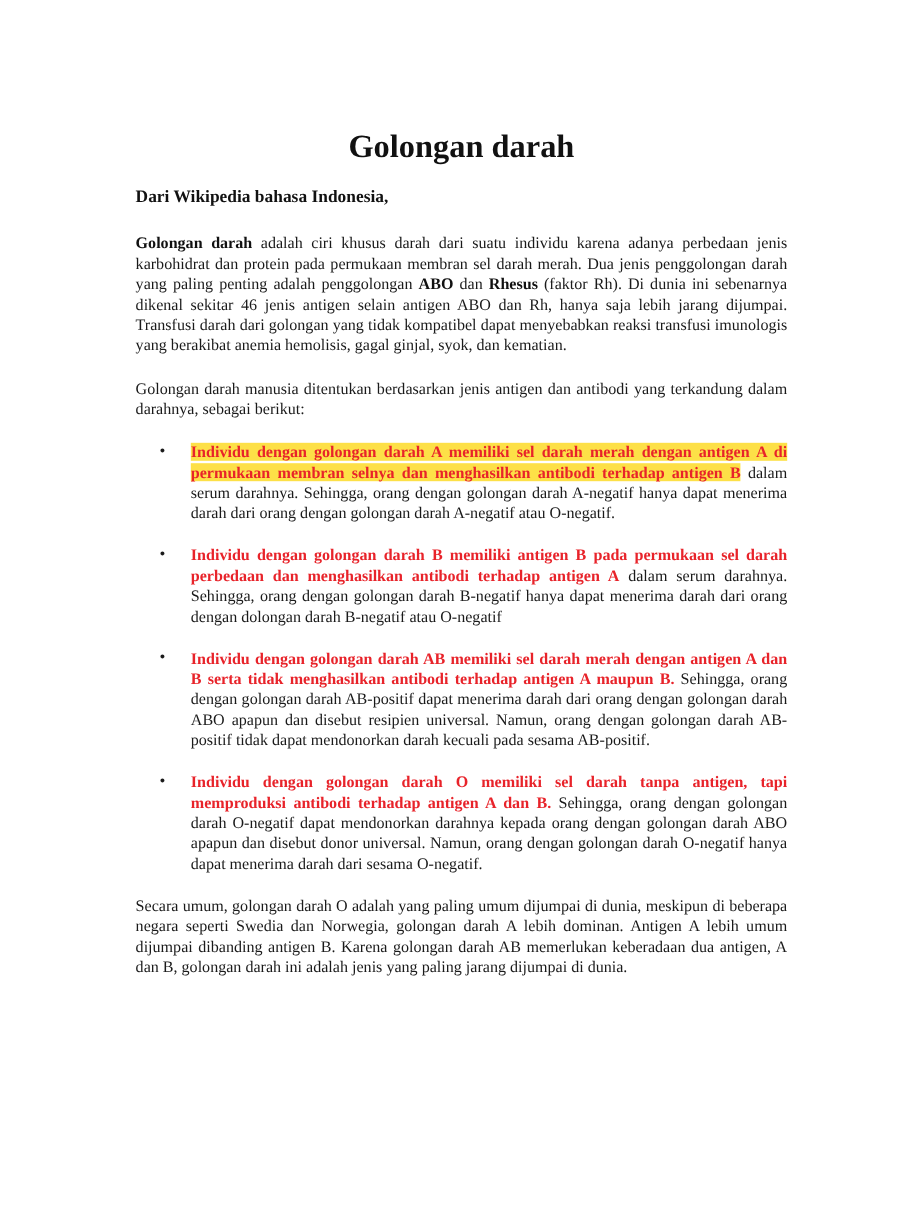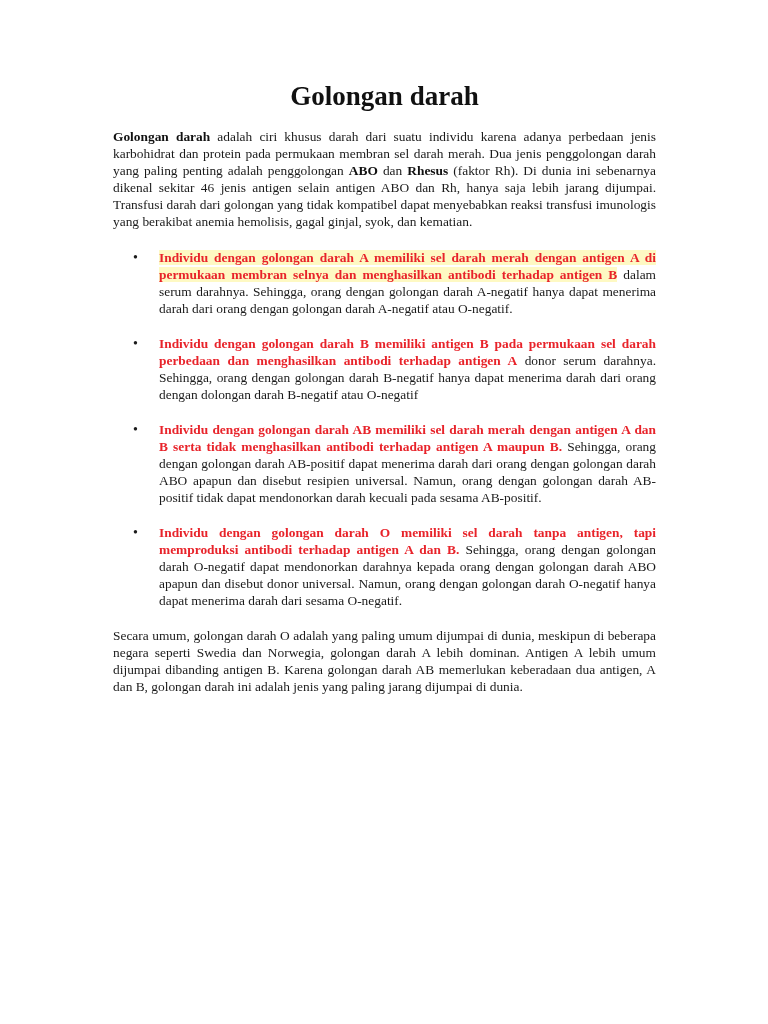--- a/index.html
+++ b/index.html
@@ -11,21 +11,21 @@
       width: 768px;
       height: 1024px;
       position: relative;
       overflow: hidden;
       font-family: "Liberation Serif", "DejaVu Serif", serif;
       color: #1a1a1a;
     }
     .page {
       position: absolute;
       left: 113px;
-      top: 78px;
+      top: 104px;
       width: 543px;
       font-size: 13.4px;
       line-height: 17px;
     }
     .title {
       text-align: center;
       font-size: 27px;
       font-weight: bold;
       line-height: 36px;
       margin: 0 0 14px 0;
@@ -59,40 +59,42 @@
       position: absolute;
       left: 20px;
       top: 0;
       font-size: 14px;
     }
     .red {
       color: #e8232a;
       font-weight: bold;
     }
     .hl {
-      background: #fef9c3;
+      background: #fde047;
     }
   </style>
 </head>
 <body>
 
 <div class="page">
 
   <h1 class="title">Golongan darah</h1>
 
+  <div class="subtitle">Dari Wikipedia bahasa Indonesia,</div>
 
   <p><b>Golongan darah</b><span> adalah ciri khusus </span><span class="u">darah</span><span> dari suatu individu karena adanya perbedaan jenis </span><span class="u">karbohidrat</span><span> dan </span><span class="u">protein</span><span> pada permukaan membran </span><span class="u">sel darah merah</span><span>. Dua jenis penggolongan darah yang paling penting adalah penggolongan </span><b>ABO</b><span> dan </span><b>Rhesus</b><span> (faktor Rh). Di dunia ini sebenarnya dikenal sekitar 46 jenis </span><span class="u">antigen</span><span> selain antigen ABO dan Rh, hanya saja lebih jarang dijumpai. </span><span class="u">Transfusi darah</span><span> dari golongan yang tidak kompatibel dapat menyebabkan reaksi transfusi imunologis yang berakibat </span><span class="u">anemia hemolisis</span><span>, </span><span class="u">gagal ginjal</span><span>, </span><span class="u">syok</span><span>, dan </span><span class="u">kematian</span><span>.</span></p>
 
+  <p><span>Golongan darah manusia ditentukan berdasarkan jenis </span><span class="u">antigen</span><span> dan </span><span class="u">antibodi</span><span> yang terkandung dalam darahnya, sebagai berikut:</span></p>
 
   <ul>
     <li>
       <span class="bullet">•</span><span class="red hl">Individu dengan golongan darah A memiliki sel darah merah dengan antigen A di permukaan membran selnya dan menghasilkan antibodi terhadap antigen B</span><span> dalam </span><span class="u">serum</span><span> darahnya. Sehingga, orang dengan golongan darah A-negatif hanya dapat menerima darah dari orang dengan golongan darah A-negatif atau O-negatif.</span>
     </li>
     <li>
-      <span class="bullet">•</span><span class="red">Individu dengan golongan darah B memiliki antigen B pada permukaan sel darah perbedaan dan menghasilkan antibodi terhadap antigen A</span><span> donor serum darahnya. Sehingga, orang dengan golongan darah B-negatif hanya dapat menerima darah dari orang dengan dolongan darah B-negatif atau O-negatif</span>
+      <span class="bullet">•</span><span class="red">Individu dengan golongan darah B memiliki antigen B pada permukaan sel darah perbedaan dan menghasilkan antibodi terhadap antigen A</span><span> dalam serum darahnya. Sehingga, orang dengan golongan darah B-negatif hanya dapat menerima darah dari orang dengan dolongan darah B-negatif atau O-negatif</span>
     </li>
     <li>
       <span class="bullet">•</span><span class="red">Individu dengan golongan darah AB memiliki sel darah merah dengan antigen A dan B serta tidak menghasilkan antibodi terhadap antigen A maupun B.</span><span> Sehingga, orang dengan golongan darah AB-positif dapat menerima darah dari orang dengan golongan darah ABO apapun dan disebut resipien universal. Namun, orang dengan golongan darah AB-positif tidak dapat mendonorkan darah kecuali pada sesama AB-positif.</span>
     </li>
     <li>
       <span class="bullet">•</span><span class="red">Individu dengan golongan darah O memiliki sel darah tanpa antigen, tapi memproduksi antibodi terhadap antigen A dan B.</span><span> Sehingga, orang dengan golongan darah O-negatif dapat mendonorkan darahnya kepada orang dengan golongan darah ABO apapun dan disebut donor universal. Namun, orang dengan golongan darah O-negatif hanya dapat menerima darah dari sesama O-negatif.</span>
     </li>
   </ul>
 
   <p><span>Secara umum, golongan darah O adalah yang paling umum dijumpai di dunia, meskipun di beberapa negara seperti </span><span class="u">Swedia</span><span> dan </span><span class="u">Norwegia</span><span>, golongan darah A lebih dominan. Antigen A lebih umum dijumpai dibanding antigen B. Karena golongan darah AB memerlukan keberadaan dua antigen, A dan B, golongan darah ini adalah jenis yang paling jarang dijumpai di dunia.</span></p>

